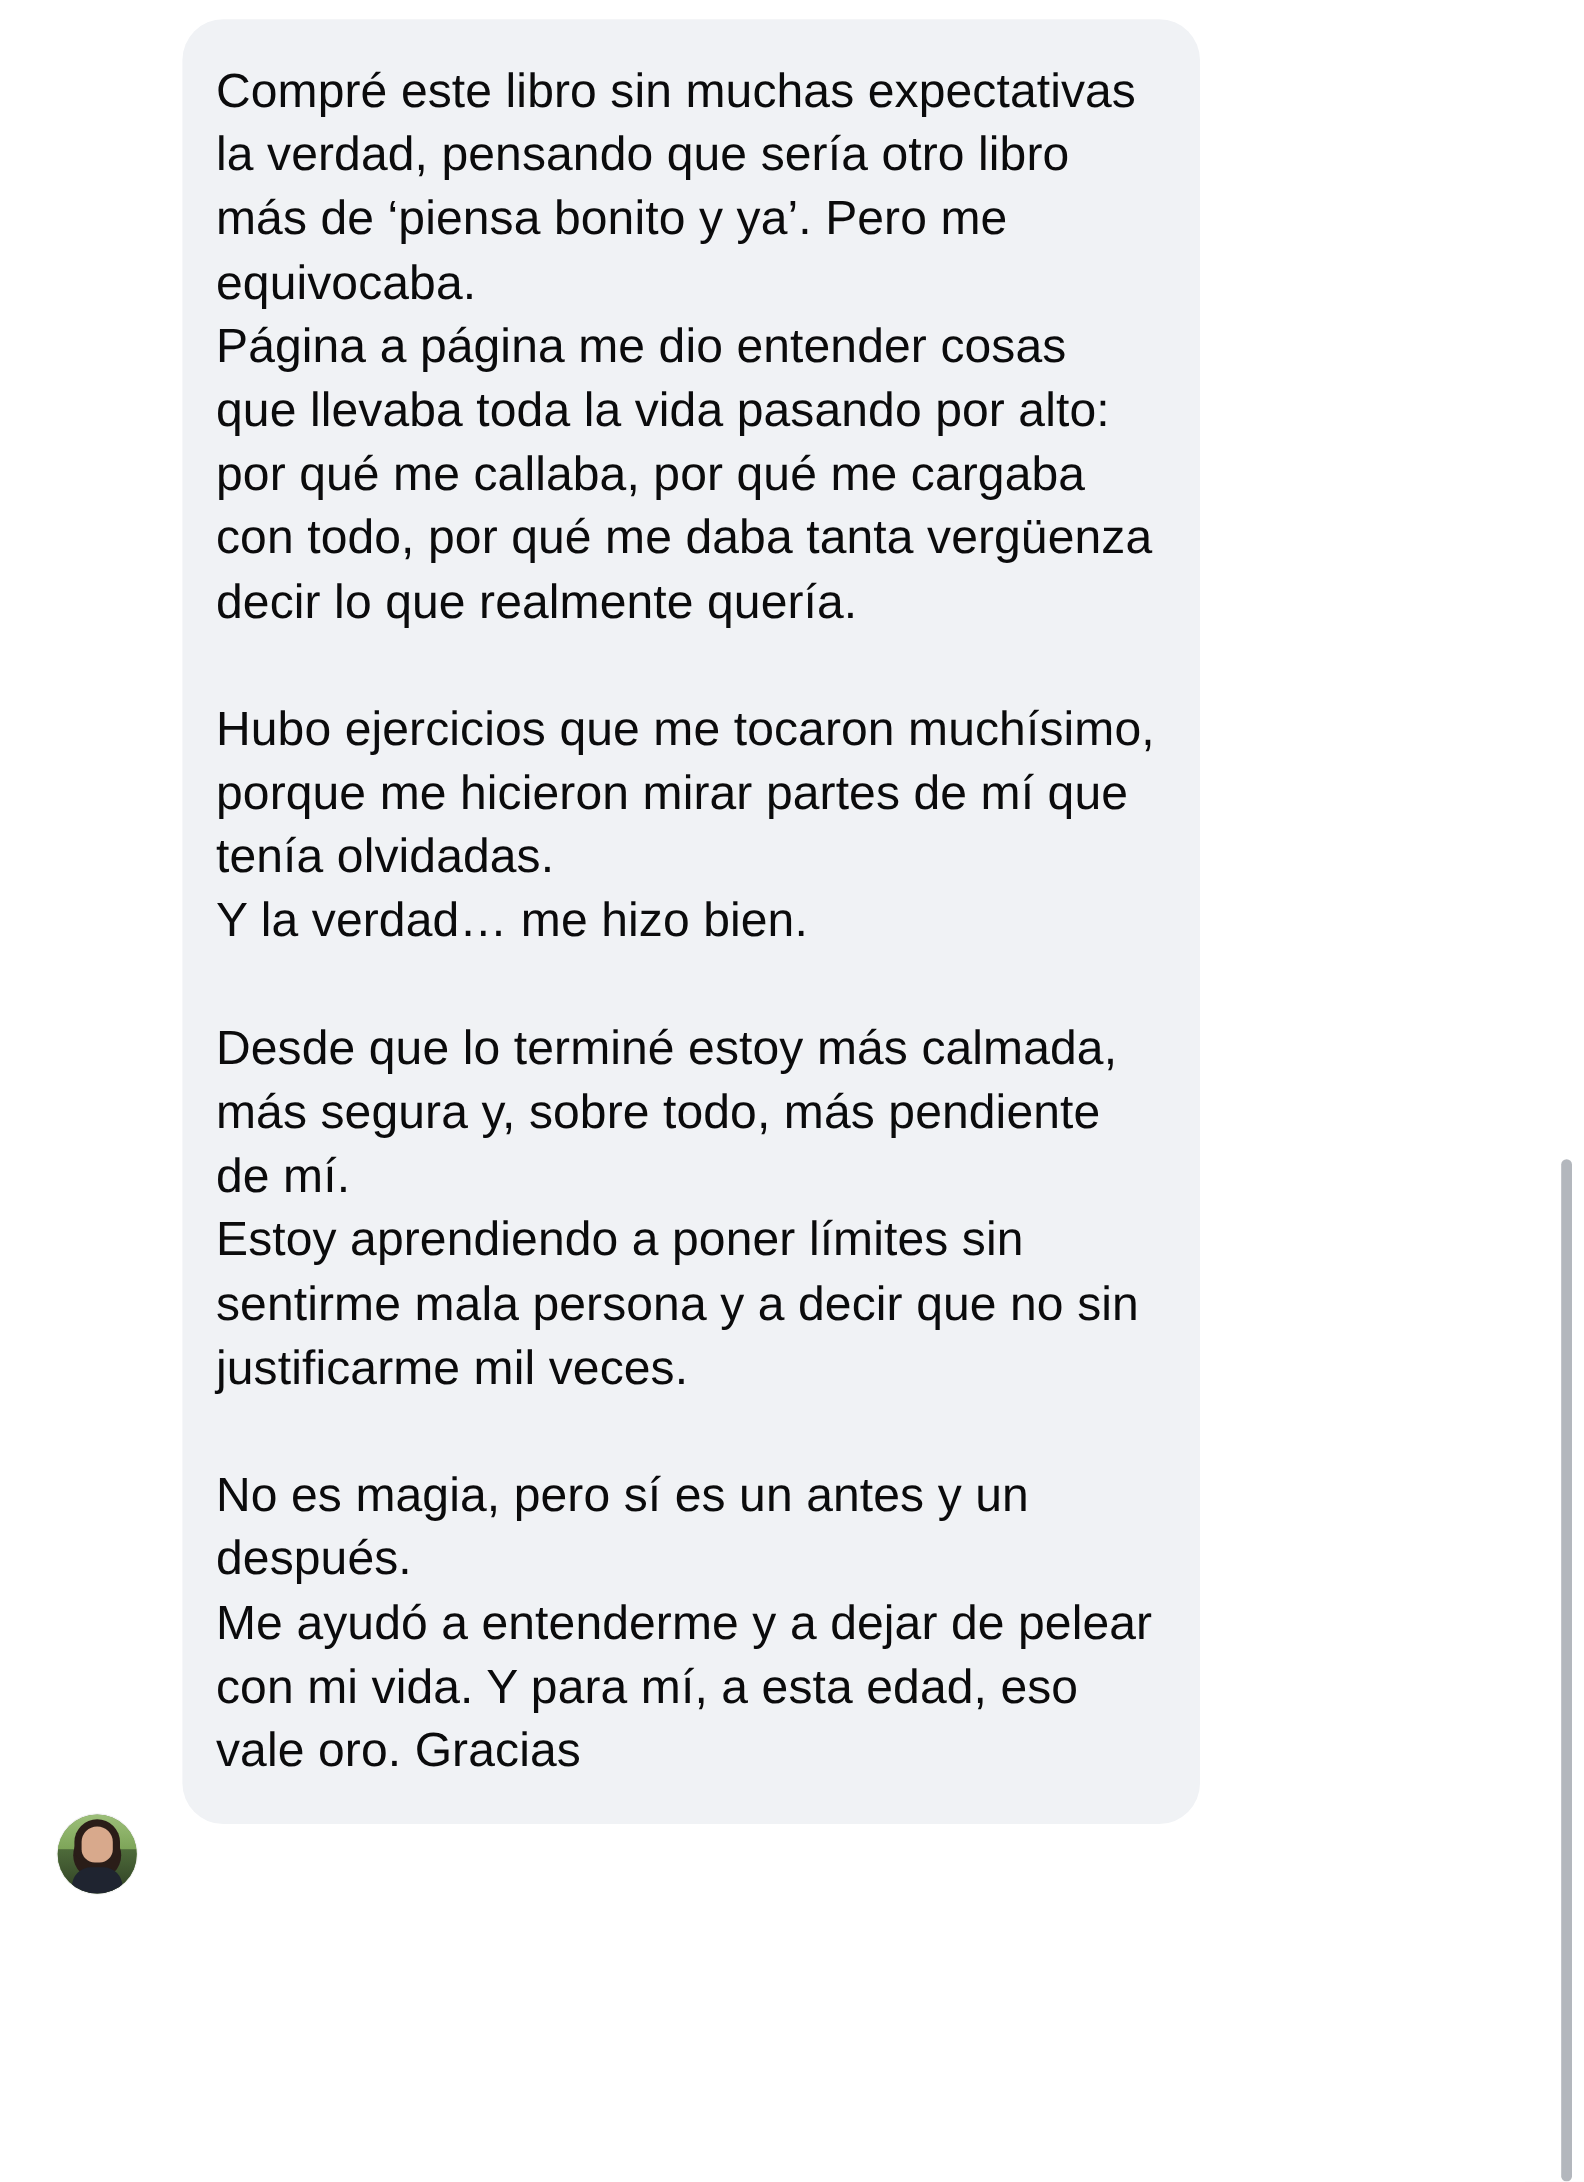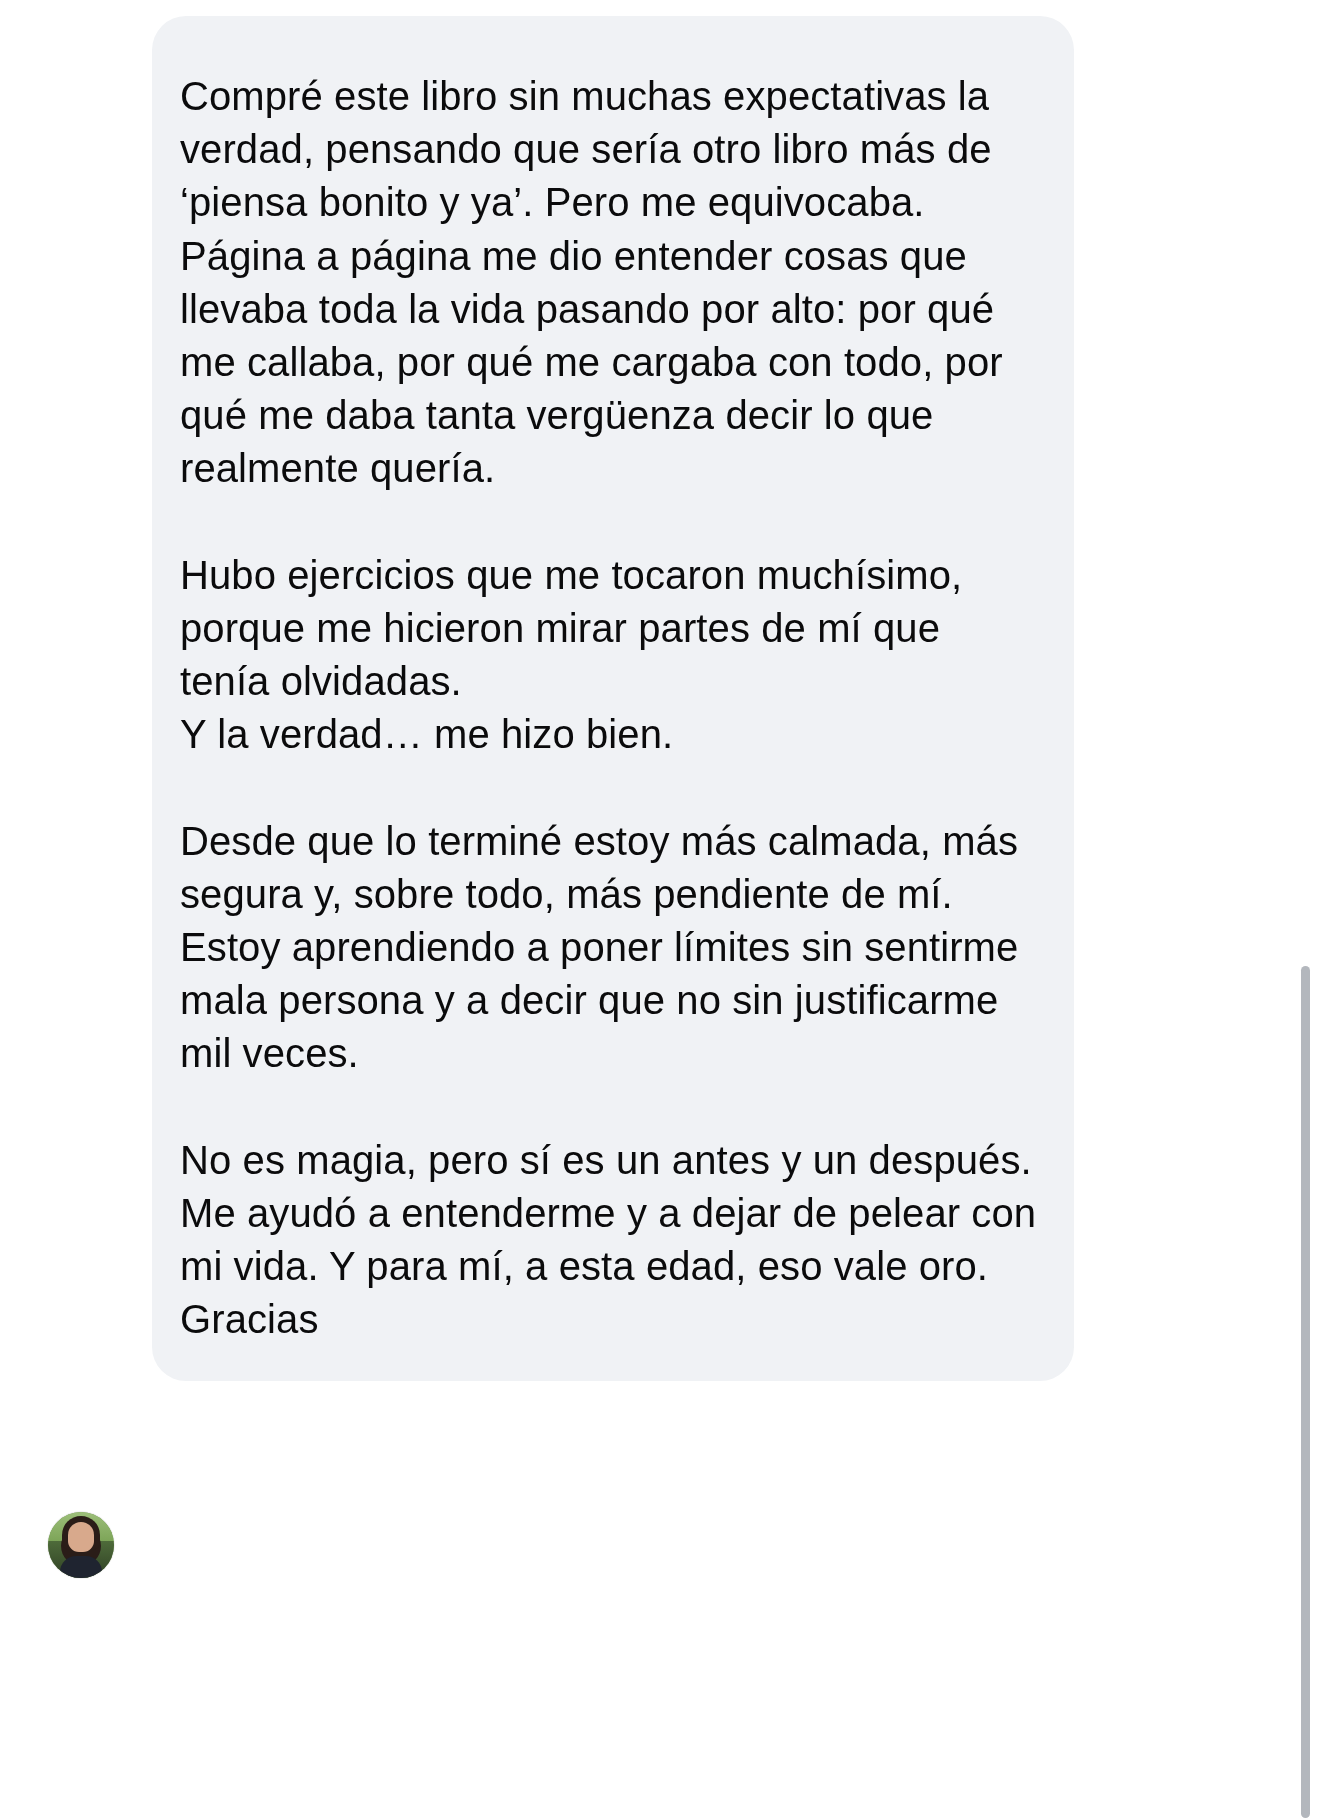--- a/index.html
+++ b/index.html
@@ -89,25 +89,25 @@
     width: 42px;
     height: 26px;
     border-radius: 16px 16px 0 0;
     background: #1f2430;
   }
 
   .bubble {
     position: absolute;
     left: 152px;
     top: 16px;
-    width: 922px;
+    width: 848px;
     box-sizing: border-box;
     background: #f0f2f5;
     border-radius: 34px;
-    padding: 54px 34px 34px 28px;
+    padding: 34px 34px 34px 28px;
     color: #0b0b0c;
     font-size: 40px;
     line-height: 1.33;
     letter-spacing: 0.1px;
     white-space: pre-wrap;
     word-wrap: break-word;
   }
 
   .scrollbar-track {
     position: absolute;

